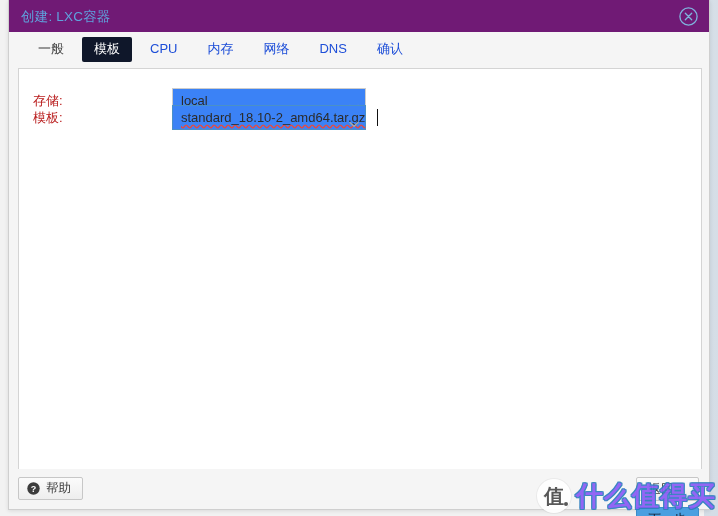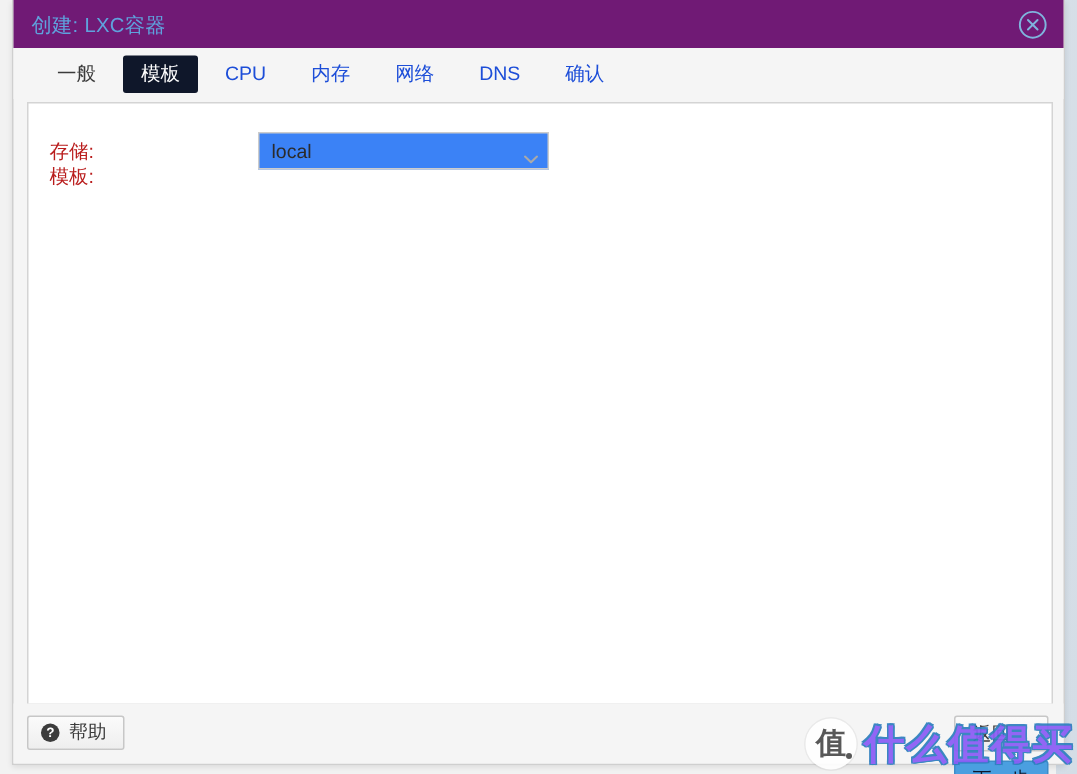--- a/index.html
+++ b/index.html
@@ -343,20 +343,29 @@
           <svg viewBox="0 0 10 7" width="10" height="7" aria-hidden="true">
             <path d="M1 1.4 L5 5.2 L9 1.4" fill="none" stroke="#a9a9a9" stroke-width="1.4" stroke-linecap="round" stroke-linejoin="round"></path>
           </svg>
         </div>
       </div>
     </div>
 
     <div class="form-row r2">
       <div class="field-label">模板:</div>
 
+      <div class="field-control focused">
+        <div class="field-value misspelled">standard_18.10-2_amd64.tar.gz</div>
+        <div class="caret" style="left:204px;"></div>
+        <div class="chev">
+          <svg viewBox="0 0 10 7" width="10" height="7" aria-hidden="true">
+            <path d="M1 1.4 L5 5.2 L9 1.4" fill="none" stroke="#a9a9a9" stroke-width="1.4" stroke-linecap="round" stroke-linejoin="round"></path>
+          </svg>
+        </div>
+      </div>
     </div>
 
   </div>
 
   <div class="footer">
 
     <div class="help-btn">
       <span class="help-icon">
         <svg viewBox="0 0 13 13" width="13" height="13" aria-hidden="true">
           <circle cx="6.5" cy="6.5" r="6.2" fill="#3c3c3c"></circle>

